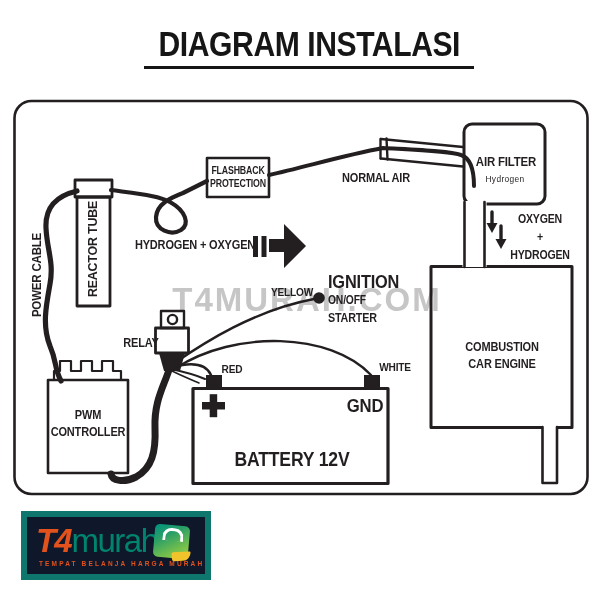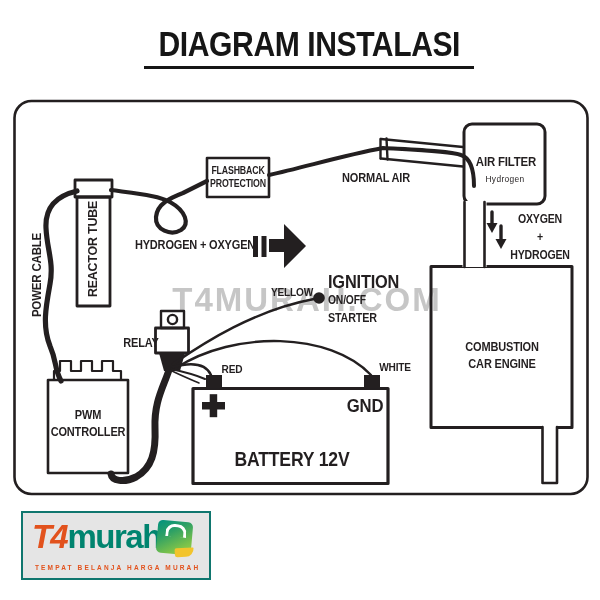--- a/index.html
+++ b/index.html
@@ -17,25 +17,25 @@
   #watermark span{position:absolute;left:307px;top:300px;transform:translate(-50%,-50%);
      font-size:33px;font-weight:bold;letter-spacing:2px;color:#c6c6c6;white-space:nowrap;}
   
   .lbl{position:absolute;font-weight:bold;color:#231f20;white-space:nowrap;line-height:1;
        transform:translate(-50%,-50%) scaleX(.88);letter-spacing:-.2px;}
   .lbl.rot{transform:translate(-50%,-50%) rotate(-90deg) scaleX(.92);}
   .lbl.left{transform:translateY(-50%) scaleX(.86);transform-origin:0 50%;}
   .lines2{text-align:center;}
   .lines2 span{display:block;}
   
-  #logo{position:absolute;left:21px;top:511px;width:190px;height:69px;border:2px solid #0f766e;
-        box-sizing:border-box;background:#e5e5e5;}
+  #logo{position:absolute;left:21px;top:511px;width:190px;height:69px;border:6px solid #0f766e;
+        box-sizing:border-box;background:#0f172a;}
   #logo .row{position:absolute;left:9px;top:6px;display:flex;align-items:flex-start;}
   #logo .t4{font-size:33px;font-weight:bold;font-style:italic;color:#e2521d;letter-spacing:-2px;line-height:1.1;}
-  #logo .murah{font-size:33px;font-weight:bold;color:#00846f;letter-spacing:-1.5px;line-height:1.1;margin-left:1px;}
+  #logo .murah{font-size:33px;font-weight:normal;color:#00846f;letter-spacing:-1.5px;line-height:1.1;margin-left:1px;}
   #bag{position:relative;width:35px;height:33px;margin-left:-4px;margin-top:2px;border-radius:5px;
        transform:rotate(5deg);background:linear-gradient(150deg,#00927f 0%,#2da065 35%,#7cc24a 75%,#95d355 100%);}
   #bag .handle{position:absolute;left:8px;top:3px;width:15px;height:10px;border:3px solid #fff;
        border-bottom:none;border-radius:9px 9px 0 0;}
   #bag .swoosh{position:absolute;right:-3px;bottom:-2px;width:19px;height:9px;background:#f2c42c;
        border-radius:2px 1px 9px 3px;transform:rotate(-8deg);}
   #logo .tagline{position:absolute;left:12px;bottom:7px;font-size:6.5px;font-weight:bold;
        letter-spacing:2.15px;color:#e2521d;white-space:nowrap;}
 </style>
 </head>

